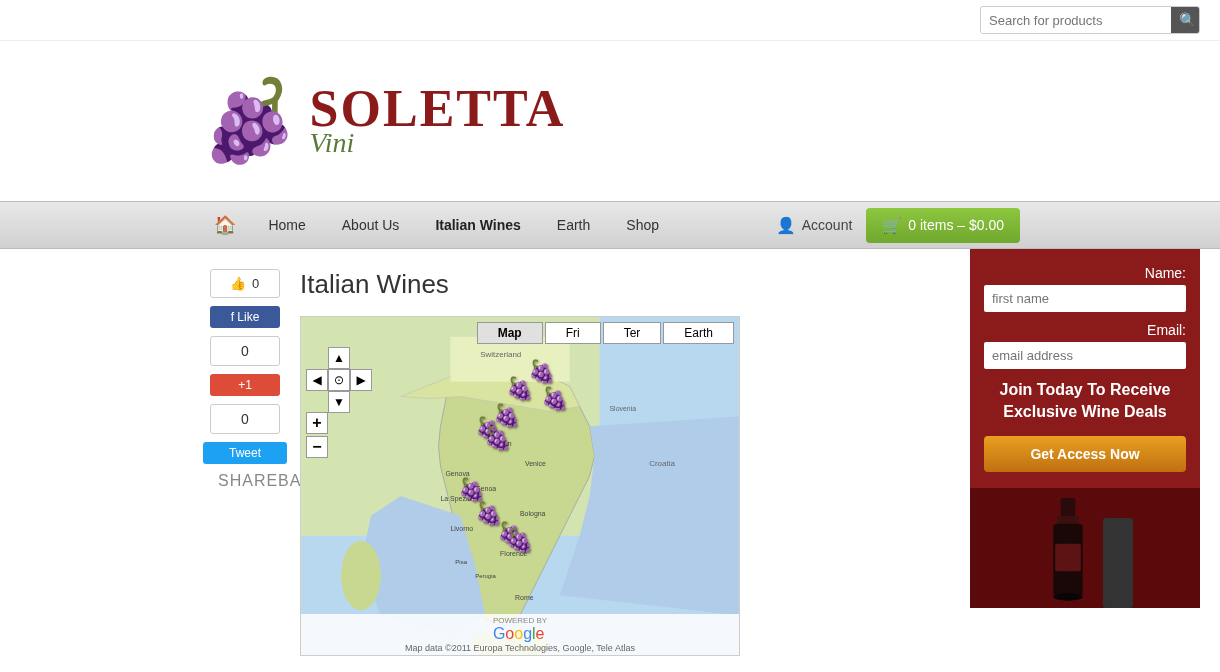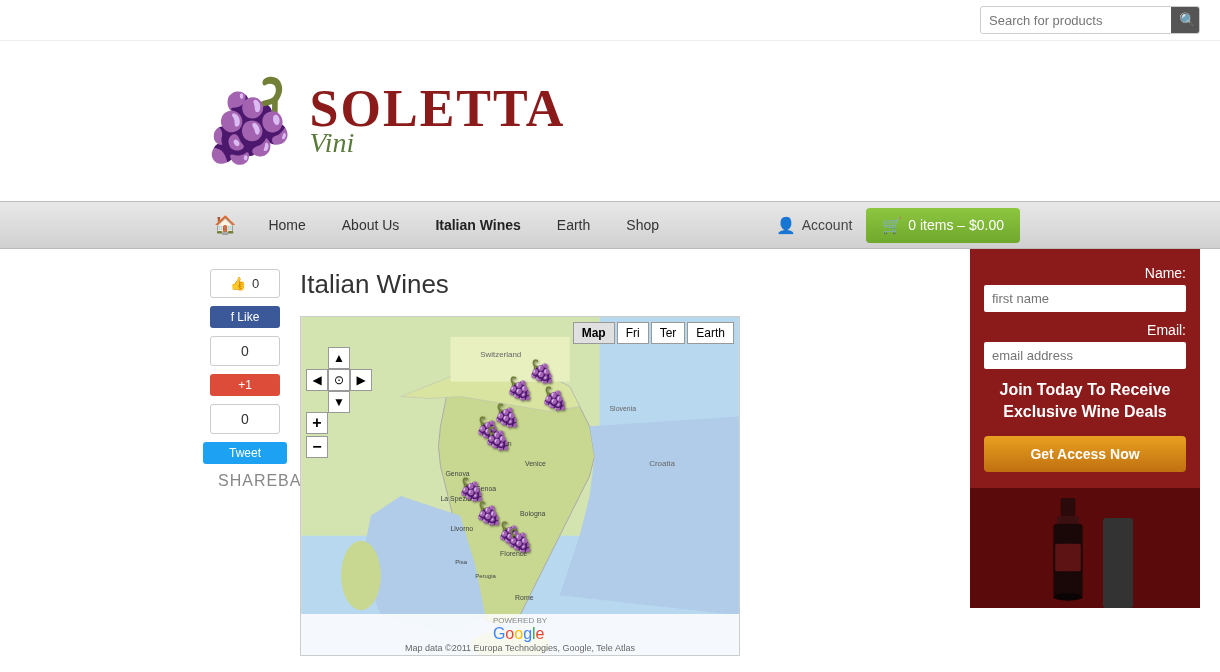--- a/index.html
+++ b/index.html
@@ -229,21 +229,21 @@
       position: absolute;
       top: 5px;
       right: 5px;
       display: flex;
       gap: 2px;
       z-index: 10;
     }
     .map-type-btn {
       background: #fff;
       border: 1px solid #999;
-      padding: 3px 8px;
+      padding: 3px 20px;
       font-size: 12px;
       cursor: pointer;
     }
     .map-type-btn.active {
       background: #e0e0e0;
       font-weight: bold;
     }
     .map-nav {
       position: absolute;
       top: 30px;

